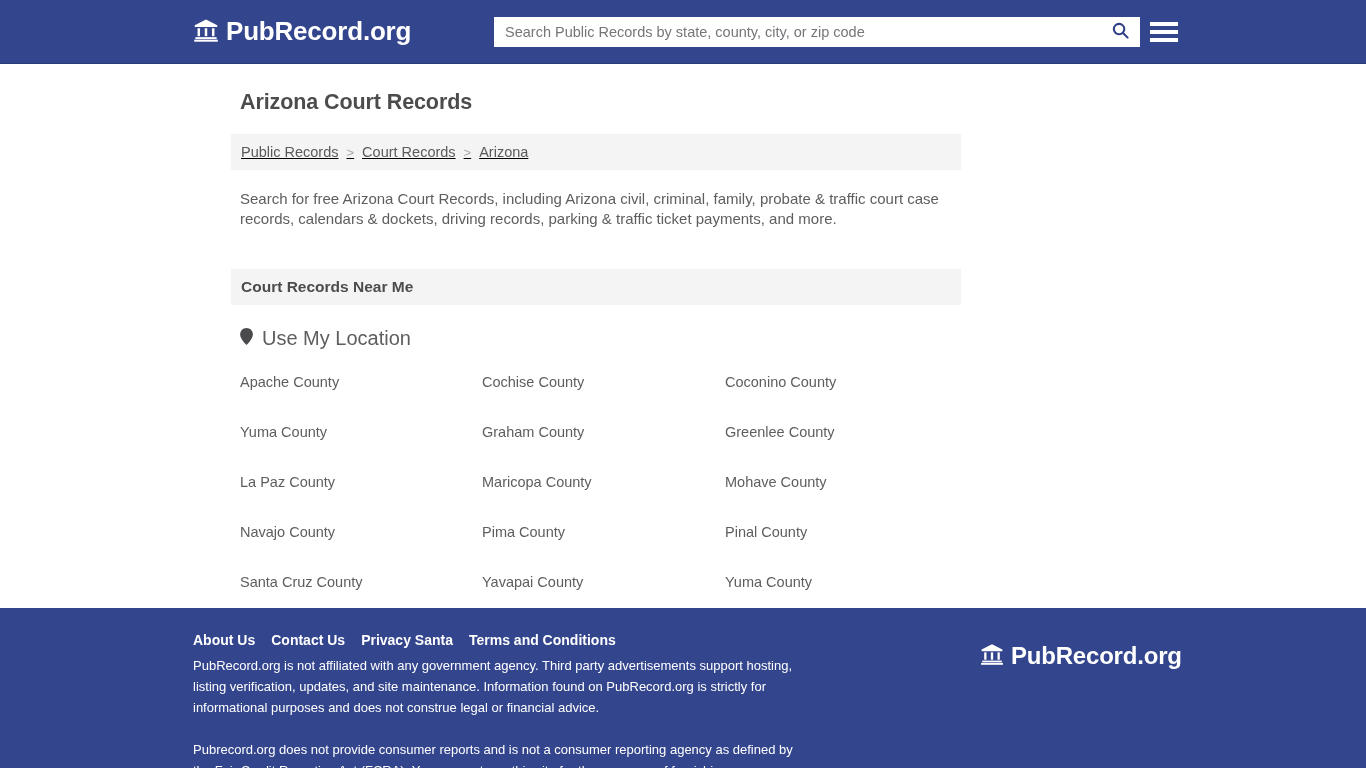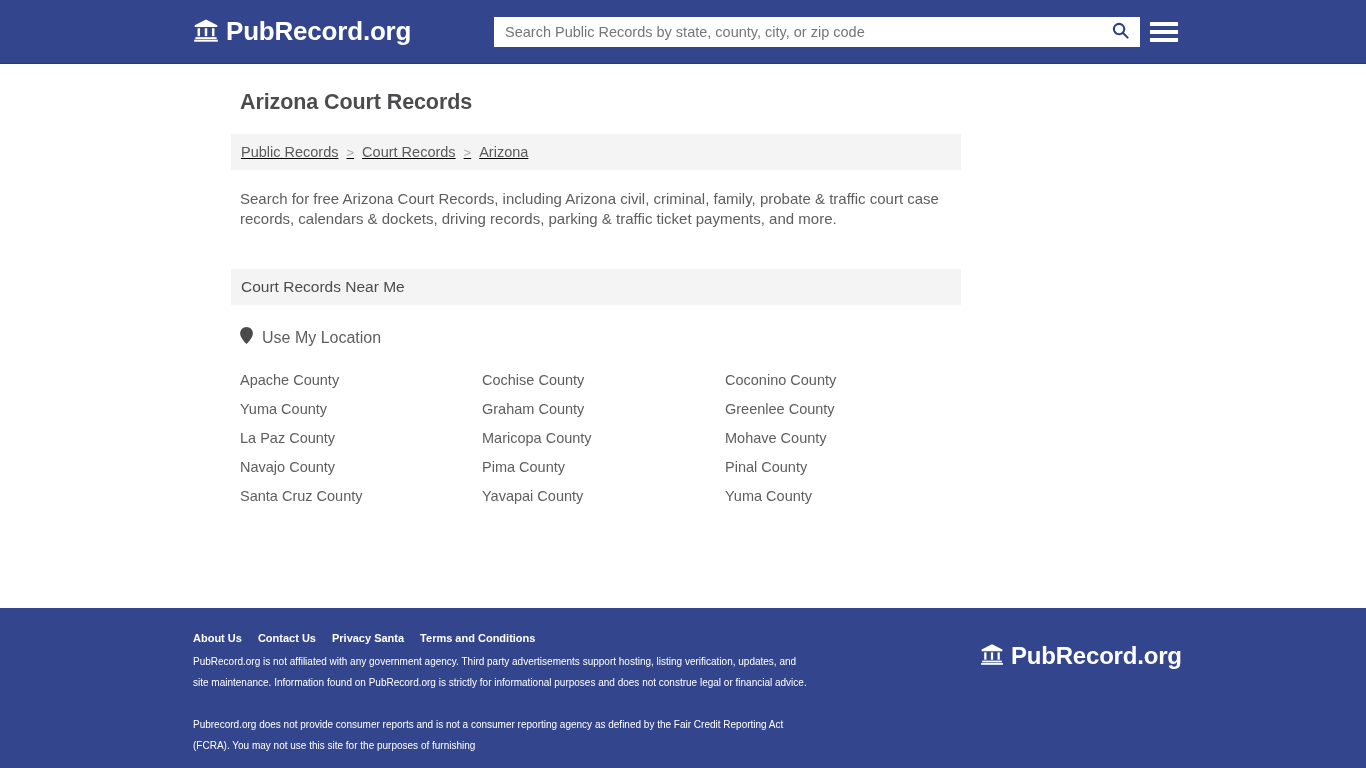--- a/index.html
+++ b/index.html
@@ -138,41 +138,41 @@
   .section-head {
     background: #f4f4f5;
     height: 36px;
     display: flex;
     align-items: center;
     padding-left: 10px;
     margin-top: 40px;
   }
   .section-head h2 {
     font-size: 15.5px;
-    font-weight: normal;
+    font-weight: bold;
     color: #4c4c4e;
   }
 
   .near-me-row {
     display: flex;
     align-items: center;
     gap: 9px;
     margin: 22px 0 0 9px;
   }
   .near-me-row a {
-    font-size: 16px;
+    font-size: 20px;
     color: #5e5e60;
     text-decoration: none;
   }
 
   .county-grid {
     display: grid;
     grid-template-columns: 242px 243px 245px;
     margin: 24px 0 0 9px;
-    row-gap: 12px;
+    row-gap: 33px;
   }
   .county-grid a {
     font-size: 14.5px;
     color: #5e5e60;
     text-decoration: none;
     line-height: 17px;
   }
 
   
   .site-footer {
@@ -182,28 +182,28 @@
     padding-top: 24px;
   }
   .footer-inner { margin-left: 193px; width: 980px; position: relative; }
   .footer-links {
     display: flex;
     gap: 16px;
     margin-bottom: 7px;
   }
   .footer-links a {
     color: #ffffff;
-    font-size: 11px;
+    font-size: 14px;
     font-weight: bold;
     text-decoration: none;
     white-space: nowrap;
   }
   .footer-text {
     color: #ffffff;
-    font-size: 10px;
+    font-size: 13px;
     line-height: 21px;
     width: 616px;
   }
   .footer-text.second { margin-top: 21px; }
   .footer-brand {
     position: absolute;
     left: 787px;
     top: 10px;
     display: flex;
     align-items: center;

